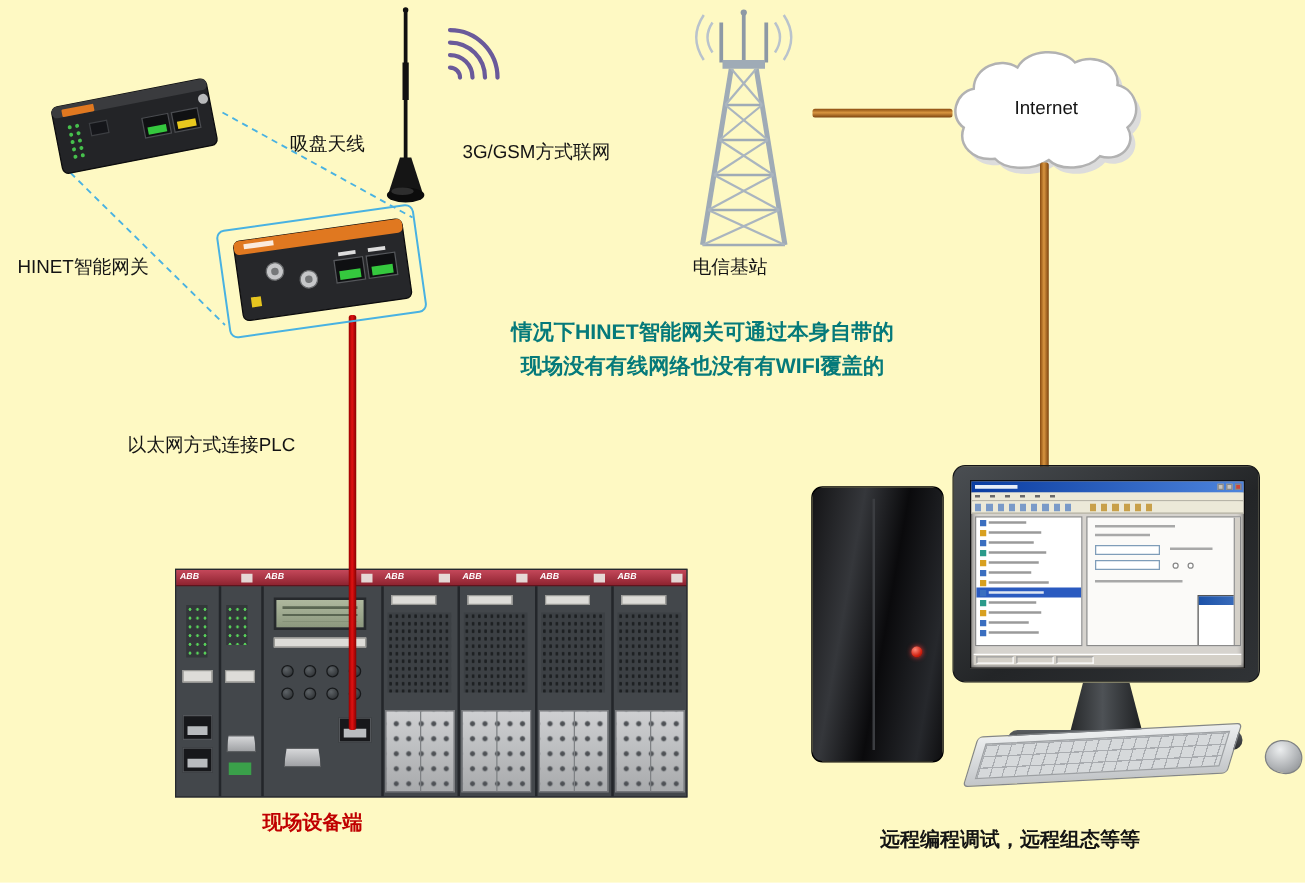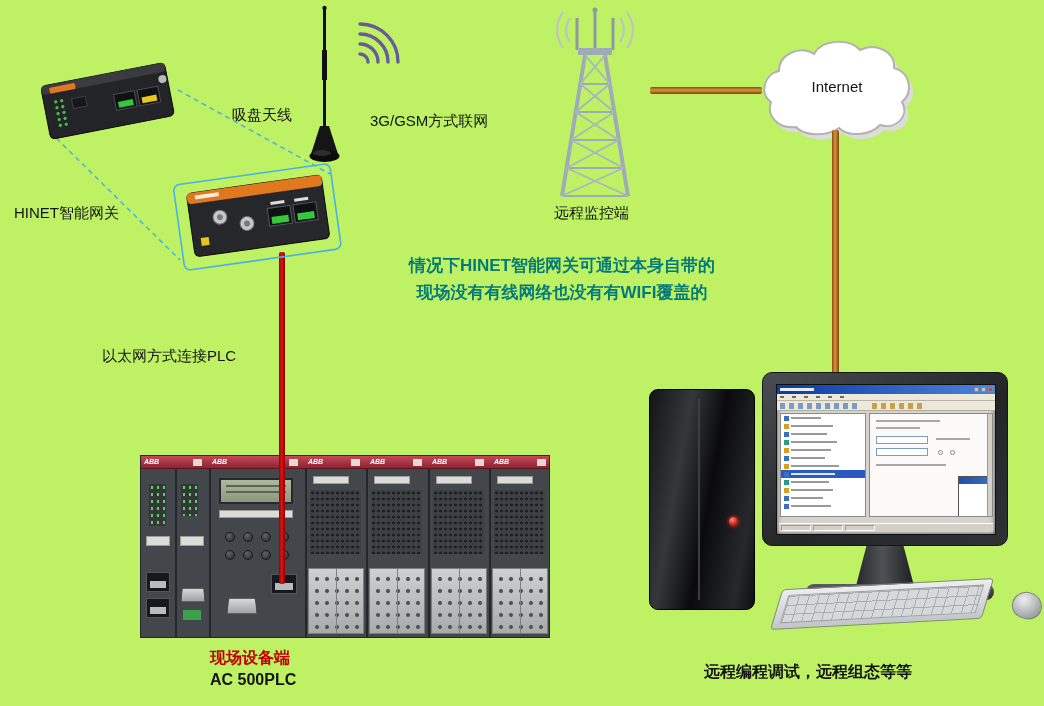--- a/index.html
+++ b/index.html
@@ -1,17 +1,17 @@
 <!DOCTYPE html>
 <html><head>
 <meta charset="utf-8">
 <style>
   *{margin:0;padding:0;box-sizing:border-box}
   body{background:#fff}
-  .stage{position:relative;width:1044px;height:706px;background:#bef264;overflow:hidden;
+  .stage{position:relative;width:1044px;height:706px;background:#fef9c3;overflow:hidden;
          font-family:"Liberation Sans",sans-serif;color:#111}
   .abs{position:absolute}
   .lbl{position:absolute;font-size:15px;color:#141414;white-space:nowrap}
   .cap{position:absolute;text-align:left;font-weight:bold;white-space:nowrap}
   .cap-red{color:#c00000;font-size:16px}
   .cap-blk{color:#141414;font-size:16px}
   
   .note{position:absolute;left:396px;top:252px;width:332px;text-align:center;
         font-weight:bold;font-size:17px;line-height:27px}
   .note .t{color:#057a7a}
@@ -237,21 +237,21 @@
   </svg>
   <div class="lbl" style="left:756px;top:78px;width:162px;text-align:center">Internet</div>
 
   <div class="cable" id="cable-wan-h"></div>
   <div class="cable" id="cable-wan-v"></div>
   <div class="cable" id="cable-lan"></div>
 
   <div class="lbl" style="left:14px;top:204px">HINET智能网关</div>
   <div class="lbl" style="left:232px;top:106px">吸盘天线</div>
   <div class="lbl" style="left:370px;top:112px">3G/GSM方式联网</div>
-  <div class="lbl" style="left:554px;top:204px">远程监控端</div>
+  <div class="lbl" style="left:554px;top:204px">电信基站</div>
   <div class="lbl" style="left:102px;top:347px">以太网方式连接PLC</div>
 
   <div class="note">
     <div class="note-line"><span class="t">情况下HINET智能网关可通过本身自带的</span></div>
     <div class="note-line"><span class="t">现场没有有线网络也没有有WIFI覆盖的</span></div>
   </div>
 
   <div class="plc">
     <div class="plc-stripe">
       <span class="abb" style="left:3px">ABB</span>
@@ -321,21 +321,20 @@
         <i class="tmid"></i>
       </div>
     <div class="mlab" style="left:356px;top:20px;width:36px;height:8px"></div>
     <div class="iomx" style="left:353px;top:34px;width:51px;height:64px"></div>
     <div class="term" style="left:351px;top:112px;width:56px">
         <i class="tmid"></i>
       </div>
   </div>
 
   <div class="cap cap-red" style="left:210px;top:648px;width:200px">现场设备端</div>
-  <div class="cap cap-blk" style="left:210px;top:671px;width:200px">AC 500PLC</div>
 
   <div class="pctower">
     <i class="pcseam"></i>
     <i class="pwr"></i>
   </div>
 
   <div class="monitor">
     <div class="bezel">
       <div class="mscreen">
         <div class="wtitle">

